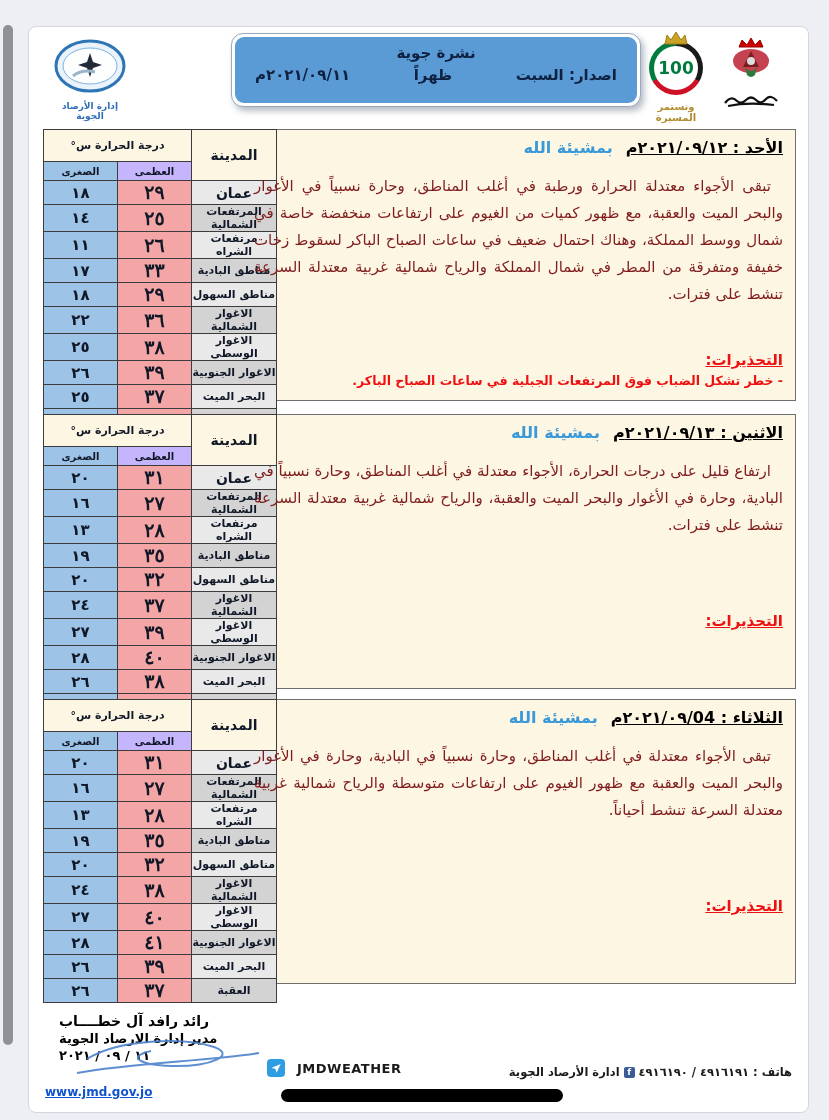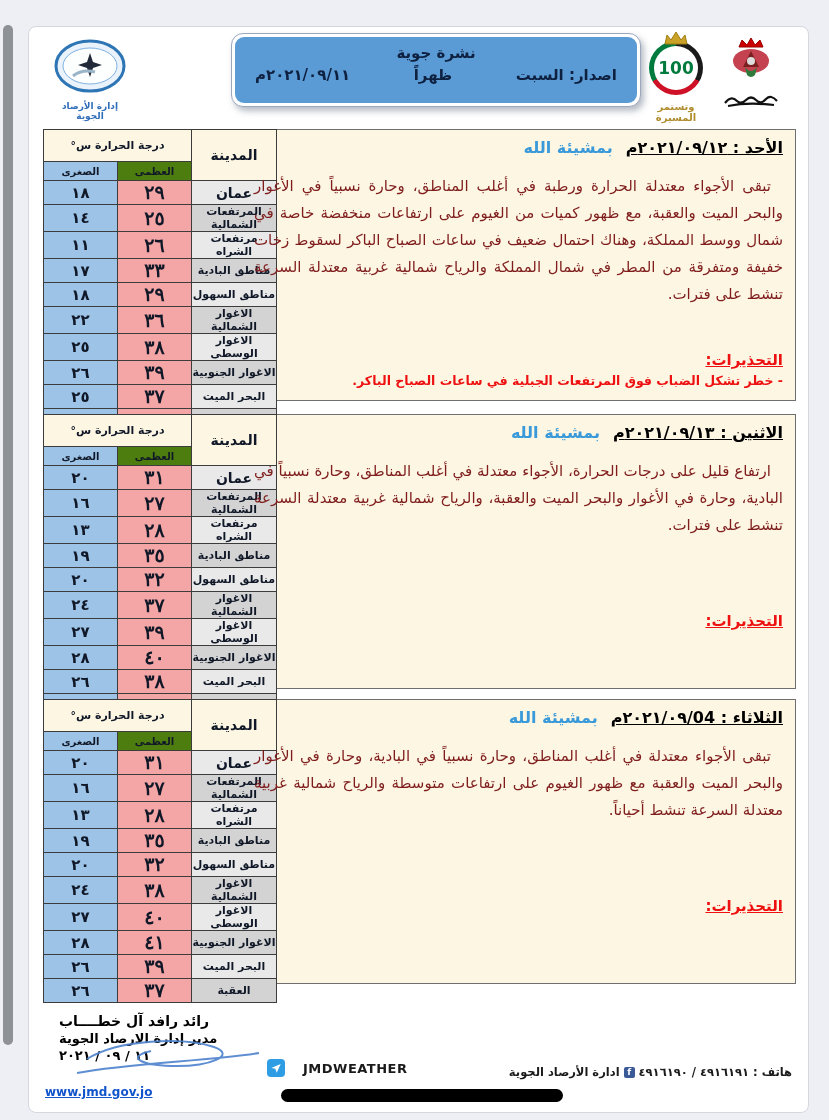--- a/index.html
+++ b/index.html
@@ -25,42 +25,42 @@
   .logo100-caption { font-size:10px; font-weight:bold; color:#b08d2f; margin-top:6px; }
   .coat-wrap { position:absolute; left:690px; top:10px; width:64px; text-align:center; }
 
   
   .section { position:absolute; left:14px; width:753px; background:#fdf6e3; border:1px solid #6f6f6f; }
   .sec1 { top:102px; height:272px; } .sec2 { top:387px; height:275px; } .sec3 { top:672px; height:285px; }
   table.wtable { position:absolute; left:-1px; top:-1px; width:234px; height:calc(100% + 2px); border-collapse:collapse; direction:rtl; table-layout:fixed; }
   .wtable td { border:1px solid #3c3c3c; text-align:center; vertical-align:middle; font-weight:bold; color:#101828; overflow:hidden; }
   .col-city { width:85px; } .col-max { width:54px; } .col-min { width:54px; }
   .hdr-city { font-size:14px; background:#fdf6e3; } .hdr-temp { font-size:11px; background:#fdf6e3; height:32px; }
-  .sub-max { background:#4d7c0f; font-size:10px; height:19px; color:#222; }
+  .sub-max { background:#c4b5fd; font-size:10px; height:19px; color:#222; }
   .sub-min { background:#9dc3e6; font-size:10px; height:19px; color:#223a5e; }
   .cell-max { background:#f4a6a6; font-size:19px; color:#16213a;font-family:Liberation Serif, serif; }
   .cell-min { background:#9dc3e6; font-size:15px; color:#16213a; }
   .cell-city { font-size:11px; }
   tr.alt0 .cell-city { background:#e9e9e9; } tr.alt1 .cell-city { background:#d3d3d3; }
   .cell-city.big { font-size:14px; }
 
   .content { position:absolute; right:12px; left:210px; top:8px; bottom:8px; direction:rtl; text-align:right; }
   .sec-head { font-size:16px; }
   .sec-day { font-weight:bold; color:#000; text-decoration:underline; }
   .sec-blessing { font-weight:bold; color:#3a9ad9; margin-right:8px; }
   .sec-text { margin-top:16px; font-size:15px; line-height:1.8; color:#7f1d1d; text-align:justify; text-indent:12px; font-weight:500; }
   .warnings { position:absolute; right:0; left:0; color:#ee1111; font-weight:bold; }
   .warn-title { font-size:15px; text-decoration:underline; }
   .warn-item { font-size:12.5px; margin-top:4px; }
 
   
   .signature { position:absolute; left:30px; top:966px; width:215px; text-align:left; font-weight:bold; color:#000;margin-top:20px; }
   .sig-name { font-size:14px; } .sig-title { font-size:13px; margin-top:2px; } .sig-date { font-size:13px; margin-top:2px; direction:rtl; }
   .sig-scribble { position:absolute; left:0; top:16px; pointer-events:none; }
-  .jmdweather { position:absolute; left:238px; top:1032px; display:flex; align-items:center; gap:18px; }
+  .jmdweather { position:absolute; left:238px; top:1032px; display:flex; align-items:center; gap:12px; }
   .tw-icon { width:18px; height:18px; background:#2f9de3; border-radius:4px; display:flex; align-items:center; justify-content:center; }
   .tw-text { font-size:13px; font-weight:bold; color:#1a1a1a; letter-spacing:.5px; }
   .phone-line { position:absolute; right:16px; top:1038px; direction:rtl; font-size:11.5px; font-weight:bold; color:#1a1a1a; display:flex; align-items:center; gap:4px; }
   .fb-icon { width:11px; height:11px; background:#3a5a98; color:#fff; font-size:9px; font-weight:bold; display:inline-flex; align-items:center; justify-content:center; border-radius:2px; }
   .website { position:absolute; left:16px; top:1058px; font-size:12px; font-weight:bold; color:#1155cc; text-decoration:underline; }
   .redaction { position:absolute; left:252px; top:1062px; width:282px; height:13px; background:#000; border-radius:7px; }
 </style>
 </head>
 <body>
 

